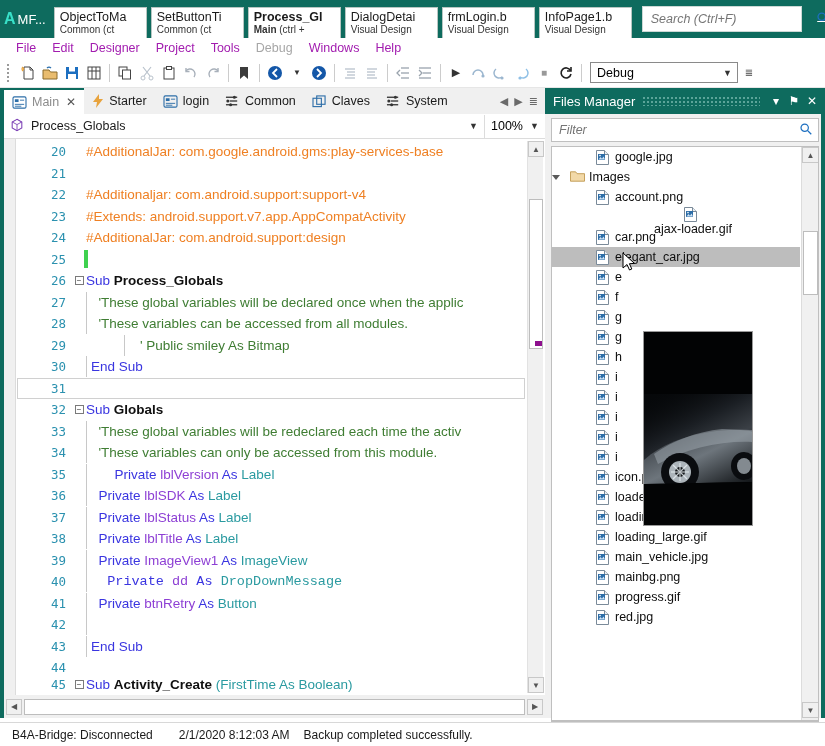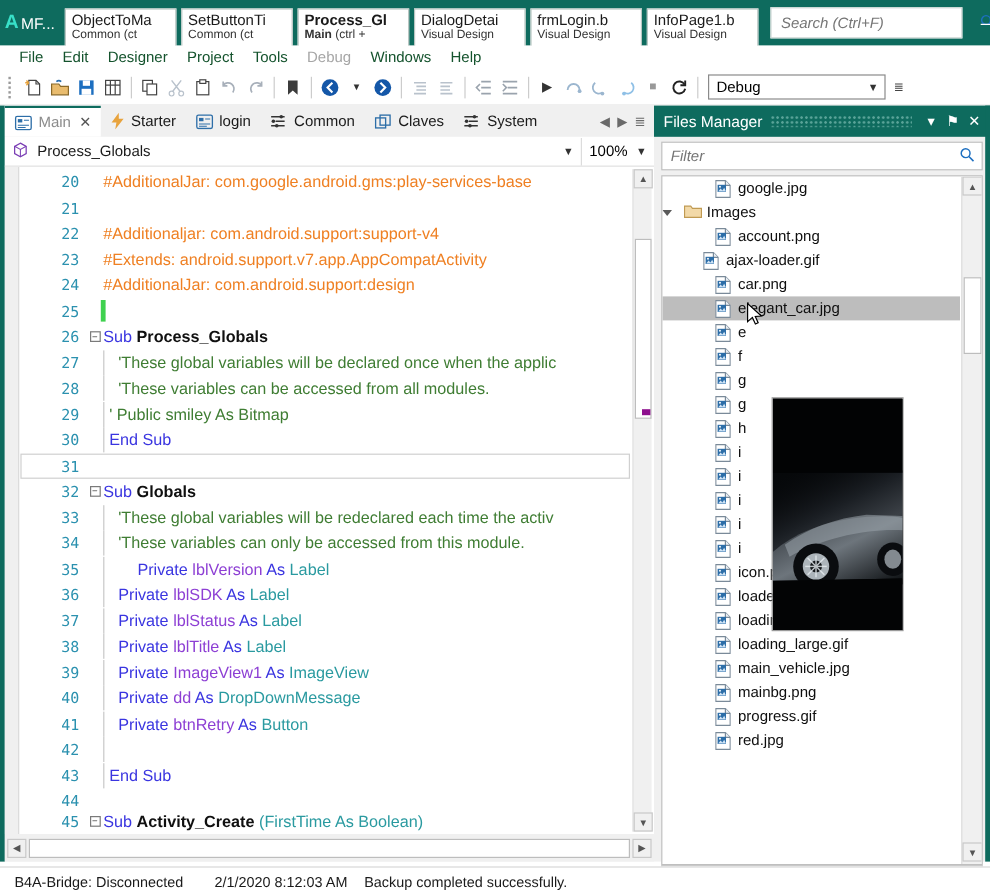--- a/index.html
+++ b/index.html
@@ -43,21 +43,21 @@
   .win-btns { margin-left:auto; display:flex; height:38px; }
   .win-btn { width:46px; height:38px; display:flex; align-items:center; justify-content:center;
              color:#fff; font-size:15px; }
   .win-btn.close { font-size:17px; }
 
   
   .menubar {
     position:absolute; left:0; top:38px; width:825px; height:20px;
     background:#ffffff; display:flex; align-items:center; padding-left:8px;
   }
-  .menuitem { font-size:12.5px; color:#14532d; padding:0 8px; }
+  .menuitem { font-size:12.5px; color:#a21caf; padding:0 8px; }
   .menuitem.disabled { color:#a6a6a6; }
 
   
   .toolbar {
     position:absolute; left:0; top:58px; width:825px; height:30px;
     background:#ffffff; display:flex; align-items:center; padding-left:4px;
     border-bottom:1px solid #e6e6e6;
   }
   .tb-grip { width:7px; height:18px; border-left:2px dotted #9a9a9a; margin:0 3px;}
   .tb-btn { width:22px; height:22px; display:flex; align-items:center; justify-content:center;
@@ -526,32 +526,32 @@
       <div class="code-lines" id="codelines">
           <div class="cl"><span class="ln">20</span><span class="fold"></span><span class="ctext"><span class="c-dir">#AdditionalJar: com.google.android.gms:play-services-base</span></span></div>
           <div class="cl"><span class="ln">21</span><span class="fold"></span><span class="ctext"></span></div>
           <div class="cl"><span class="ln">22</span><span class="fold"></span><span class="ctext"><span class="c-dir">#Additionaljar: com.android.support:support-v4</span></span></div>
           <div class="cl"><span class="ln">23</span><span class="fold"></span><span class="ctext"><span class="c-dir">#Extends: android.support.v7.app.AppCompatActivity</span></span></div>
           <div class="cl"><span class="ln">24</span><span class="fold"></span><span class="ctext"><span class="c-dir">#AdditionalJar: com.android.support:design</span></span></div>
           <div class="cl"><span class="ln">25</span><span class="fold"></span><span class="caret-green" style="position: relative; display: inline-block; margin-left: -2px;"></span><span class="ctext"></span></div>
           <div class="cl"><span class="ln">26</span><span class="fold"><span class="foldbox">−</span></span><span class="ctext"><span class="c-kw">Sub </span><span class="c-name">Process_Globals</span></span></div>
           <div class="cl"><span class="ln">27</span><span class="fold"></span><span class="ctext" style="border-left: 1px solid rgb(200, 200, 200); padding-left: 4px; height: 21px; display: inline-block; line-height: 21px;"><span class="c-cmt">  'These global variables will be declared once when the applic</span></span></div>
           <div class="cl"><span class="ln">28</span><span class="fold"></span><span class="ctext" style="border-left: 1px solid rgb(200, 200, 200); padding-left: 4px; height: 21px; display: inline-block; line-height: 21px;"><span class="c-cmt">  'These variables can be accessed from all modules.</span></span></div>
-          <div class="cl"><span class="ln">29</span><span class="fold"></span><span class="ctext" style="border-left: 1px solid rgb(200, 200, 200); padding-left: 4px; height: 21px; display: inline-block; line-height: 21px;"><span class="c-cmt">' Public smiley As Bitmap</span></span></div>
+          <div class="cl"><span class="ln">29</span><span class="fold"></span><span class="ctext" style="border-left: 1px solid rgb(200, 200, 200); padding-left: 15px; height: 21px; display: inline-block; line-height: 21px; margin-left: 38px;"><span class="c-cmt">' Public smiley As Bitmap</span></span></div>
           <div class="cl"><span class="ln">30</span><span class="fold"></span><span class="ctext" style="border-left: 1px solid rgb(200, 200, 200); padding-left: 4px; height: 21px; display: inline-block; line-height: 21px;"><span class="c-kw">End Sub</span></span></div>
           <div class="cl" style="outline: rgb(208, 208, 208) solid 1px; outline-offset: -1px; margin-left: 0px;"><span class="ln">31</span><span class="fold"></span><span class="ctext"></span></div>
           <div class="cl"><span class="ln">32</span><span class="fold"><span class="foldbox">−</span></span><span class="ctext"><span class="c-kw">Sub </span><span class="c-name">Globals</span></span></div>
           <div class="cl"><span class="ln">33</span><span class="fold"></span><span class="ctext" style="border-left: 1px solid rgb(200, 200, 200); padding-left: 4px; height: 21px; display: inline-block; line-height: 21px;"><span class="c-cmt">  'These global variables will be redeclared each time the activ</span></span></div>
           <div class="cl"><span class="ln">34</span><span class="fold"></span><span class="ctext" style="border-left: 1px solid rgb(200, 200, 200); padding-left: 4px; height: 21px; display: inline-block; line-height: 21px;"><span class="c-cmt">  'These variables can only be accessed from this module.</span></span></div>
           <div class="cl"><span class="ln">35</span><span class="fold"></span><span class="ctext" style="border-left: 1px solid rgb(200, 200, 200); padding-left: 20px; height: 21px; display: inline-block; line-height: 21px;"><span class="c-kw">  Private </span><span class="c-var">lblVersion</span><span class="c-kw"> As </span><span class="c-type">Label</span></span></div>
           <div class="cl"><span class="ln">36</span><span class="fold"></span><span class="ctext" style="border-left: 1px solid rgb(200, 200, 200); padding-left: 4px; height: 21px; display: inline-block; line-height: 21px;"><span class="c-kw">  Private </span><span class="c-var">lblSDK</span><span class="c-kw"> As </span><span class="c-type">Label</span></span></div>
           <div class="cl"><span class="ln">37</span><span class="fold"></span><span class="ctext" style="border-left: 1px solid rgb(200, 200, 200); padding-left: 4px; height: 21px; display: inline-block; line-height: 21px;"><span class="c-kw">  Private </span><span class="c-var">lblStatus</span><span class="c-kw"> As </span><span class="c-type">Label</span></span></div>
           <div class="cl"><span class="ln">38</span><span class="fold"></span><span class="ctext" style="border-left: 1px solid rgb(200, 200, 200); padding-left: 4px; height: 21px; display: inline-block; line-height: 21px;"><span class="c-kw">  Private </span><span class="c-var">lblTitle</span><span class="c-kw"> As </span><span class="c-type">Label</span></span></div>
           <div class="cl"><span class="ln">39</span><span class="fold"></span><span class="ctext" style="border-left: 1px solid rgb(200, 200, 200); padding-left: 4px; height: 21px; display: inline-block; line-height: 21px;"><span class="c-kw">  Private </span><span class="c-var">ImageView1</span><span class="c-kw"> As </span><span class="c-type">ImageView</span></span></div>
-          <div class="cl"><span class="ln">40</span><span class="fold"></span><span class="ctext" style="border-left: 1px solid rgb(200, 200, 200); padding-left: 4px; height: 21px; display: inline-block; line-height: 21px;"><span class="c-kw">  Private </span><span class="c-var">dd</span><span class="c-kw"> As </span><span class="c-type">DropDownMessage</span></span></div>
+          <div class="cl"><span class="ln">40</span><span class="fold"></span><span class="ctext" style="border-left: 1px solid rgb(200, 200, 200); padding-left: 4px; height: 21px; display: inline-block; line-height: 21px; font-family: Liberation Mono, monospace;"><span class="c-kw">  Private </span><span class="c-var">dd</span><span class="c-kw"> As </span><span class="c-type">DropDownMessage</span></span></div>
           <div class="cl"><span class="ln">41</span><span class="fold"></span><span class="ctext" style="border-left: 1px solid rgb(200, 200, 200); padding-left: 4px; height: 21px; display: inline-block; line-height: 21px;"><span class="c-kw">  Private </span><span class="c-var">btnRetry</span><span class="c-kw"> As </span><span class="c-type">Button</span></span></div>
           <div class="cl"><span class="ln">42</span><span class="fold"></span><span class="ctext" style="border-left: 1px solid rgb(200, 200, 200); padding-left: 4px; height: 21px; display: inline-block; line-height: 21px;"></span></div>
           <div class="cl"><span class="ln">43</span><span class="fold"></span><span class="ctext" style="border-left: 1px solid rgb(200, 200, 200); padding-left: 4px; height: 21px; display: inline-block; line-height: 21px;"><span class="c-kw">End Sub</span></span></div>
           <div class="cl"><span class="ln">44</span><span class="fold"></span><span class="ctext"></span></div>
           <div class="cl" style="height: 12px;"><span class="ln">45</span><span class="fold"><span class="foldbox">−</span></span><span class="ctext"><span class="c-kw">Sub </span><span class="c-name">Activity_Create</span><span class="c-type"> (FirstTime As Boolean)</span></span></div>
         </div>
 
       <div class="vscroll">
         <div class="sbtn">▲</div>
         <div class="thumb" style="top:58px;height:150px;"></div>
@@ -612,21 +612,21 @@
           <div class="trow" style="padding-left: 44px; text-align: right;">
             <span class="fileico"><svg width="13" height="15" viewBox="0 0 13 15">
                 <path d="M0.5 0.5h8l4 4v10h-12z" fill="#fff" stroke="#7a8a99"></path>
                 <path d="M8.5 0.5v4h4" fill="#e8eef4" stroke="#7a8a99"></path>
                 <rect x="2" y="4" width="7" height="6" fill="#2d6ea8"></rect>
                 <path d="M2.5 9.5l2-2.5 1.5 1.7 1.5-2.2 1.5 3z" fill="#cfe3f5"></path>
                 <circle cx="4" cy="5.6" r="0.8" fill="#fff"></circle>
               </svg></span>
             <span>account.png</span>
           </div>
-          <div class="trow" style="padding-left: 34px;">
+          <div class="trow" style="padding-left: 34px; flex-direction: column;">
             <span class="fileico"><svg width="13" height="15" viewBox="0 0 13 15">
                 <path d="M0.5 0.5h8l4 4v10h-12z" fill="#fff" stroke="#7a8a99"></path>
                 <path d="M8.5 0.5v4h4" fill="#e8eef4" stroke="#7a8a99"></path>
                 <rect x="2" y="4" width="7" height="6" fill="#2d6ea8"></rect>
                 <path d="M2.5 9.5l2-2.5 1.5 1.7 1.5-2.2 1.5 3z" fill="#cfe3f5"></path>
                 <circle cx="4" cy="5.6" r="0.8" fill="#fff"></circle>
               </svg></span>
             <span>ajax-loader.gif</span>
           </div>
           <div class="trow" style="padding-left: 44px;">

